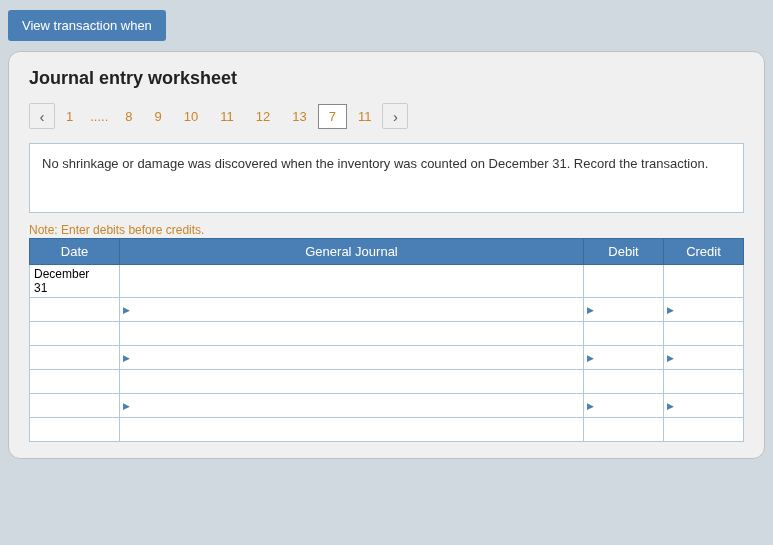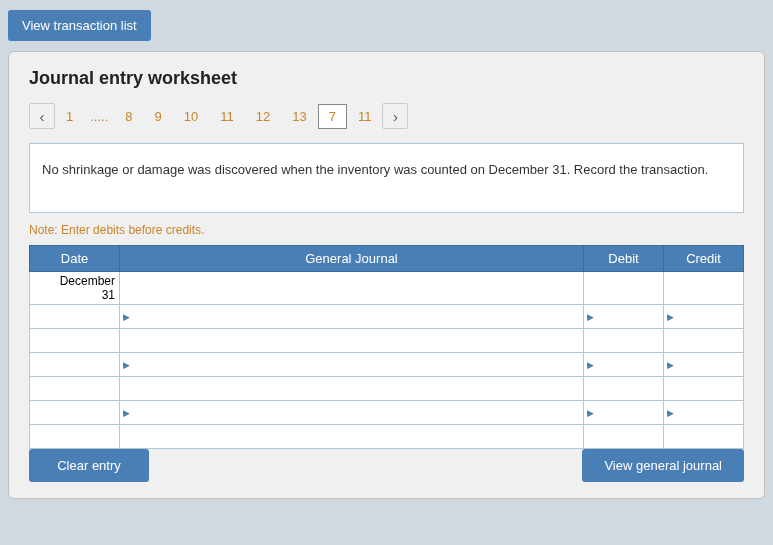--- a/index.html
+++ b/index.html
@@ -25,21 +25,21 @@
       font-size: 13px;
       cursor: pointer;
       border-radius: 3px;
     }
 
     .main-container {
       background: #f0f0f0;
       margin: 0 8px 8px 8px;
       border: 1px solid #c0c0c0;
       padding: 16px 20px;
-      border-radius: 6px;
+      border-radius: 12px;
     }
 
     .worksheet-title {
       font-size: 18px;
       font-weight: bold;
       color: #222;
       margin-bottom: 14px;
     }
 
     .pagination {
@@ -80,32 +80,32 @@
     }
 
     .page-ellipsis {
       color: #c8852a;
       padding: 4px 6px;
     }
 
     .instruction-box {
       border: 1px solid #b0c8d8;
       background: white;
-      padding: 16px 12px;
+      padding: 10px 12px;
       margin-bottom: 10px;
       min-height: 70px;
       font-size: 13px;
       color: #333;
       line-height: 1.5;
     }
 
     .note-text {
       color: #c8852a;
       font-size: 12px;
-      margin-bottom: 8px;
+      margin-bottom: 1px;
     }
 
     .journal-table {
       width: 100%;
       border-collapse: collapse;
     }
 
     .journal-table th {
       background: #4a7fb5;
       color: white;
@@ -122,21 +122,21 @@
 
     .journal-table td {
       border: 1px solid #b0c8d8;
       padding: 0;
       height: 24px;
       background: white;
       vertical-align: top;
     }
 
     .journal-table td.date-cell {
-      text-align: right;
+      text-align: left;
       padding: 2px 4px;
       font-size: 12px;
       vertical-align: top;
     }
 
     .journal-table td input {
       width: 100%;
       height: 100%;
       border: none;
       outline: none;
@@ -163,21 +163,21 @@
     }
 
     .btn-right {
       margin-left: auto;
     }
   </style>
 </head>
 <body>
 
 <div class="top-bar">
-  <button class="view-transaction-btn">View transaction list</button>
+  <button class="view-transaction-btn">View transaction when</button>
 </div>
 
 <div class="main-container">
   <div class="worksheet-title">Journal entry worksheet</div>
 
   <div class="pagination">
     <button class="page-nav">‹</button>
     <span class="page-num">1</span>
     <span class="page-ellipsis">.....</span>
     <span class="page-num">8</span>
@@ -304,16 +304,14 @@
           <input type="text" style="">
         </td>
         <td style="border-left:1px solid #4a7fb5;">
           <input type="text" style="">
         </td>
       </tr>
     </tbody>
   </table>
 
   <div class="bottom-buttons">
-    <button class="btn-action">Clear entry</button>
-    <button class="btn-action btn-right">View general journal</button>
   </div>
 </div>
 
 </body></html>

